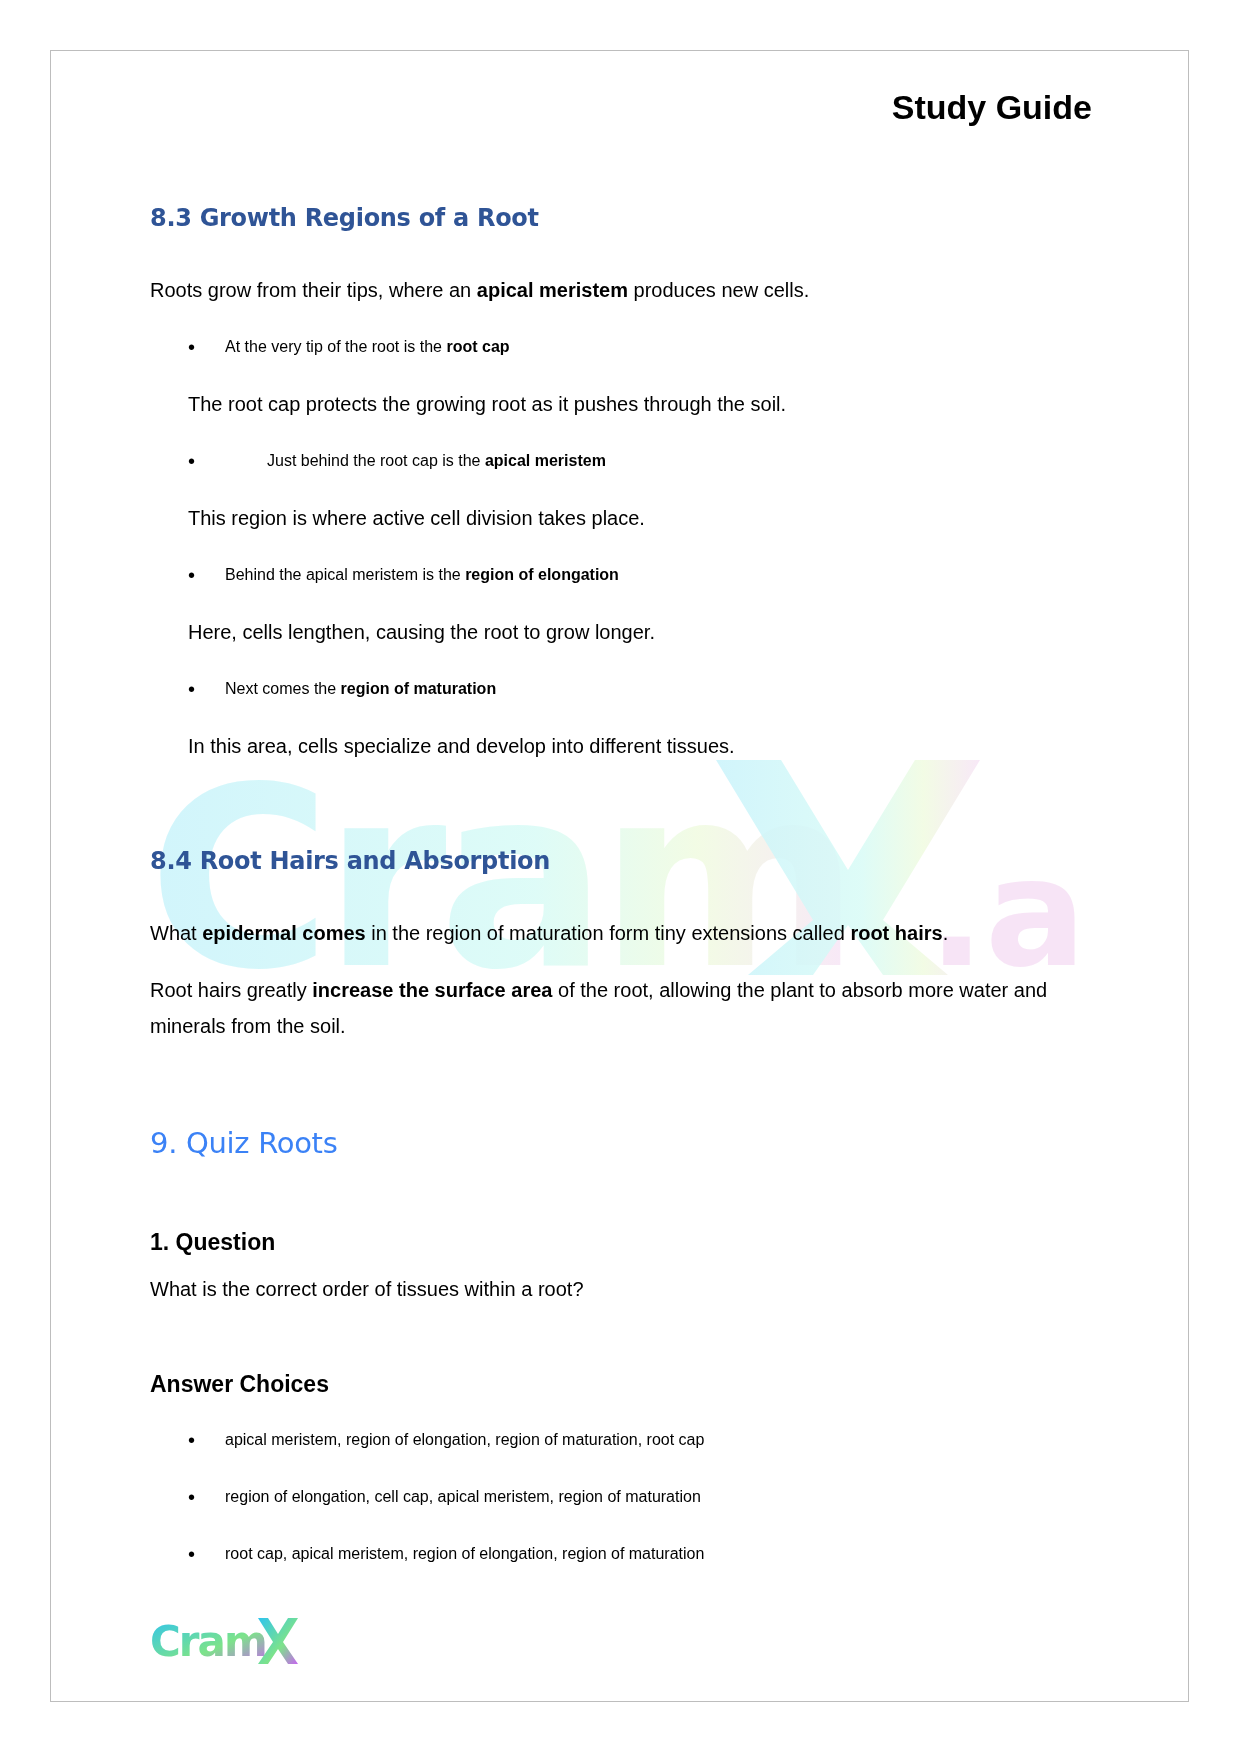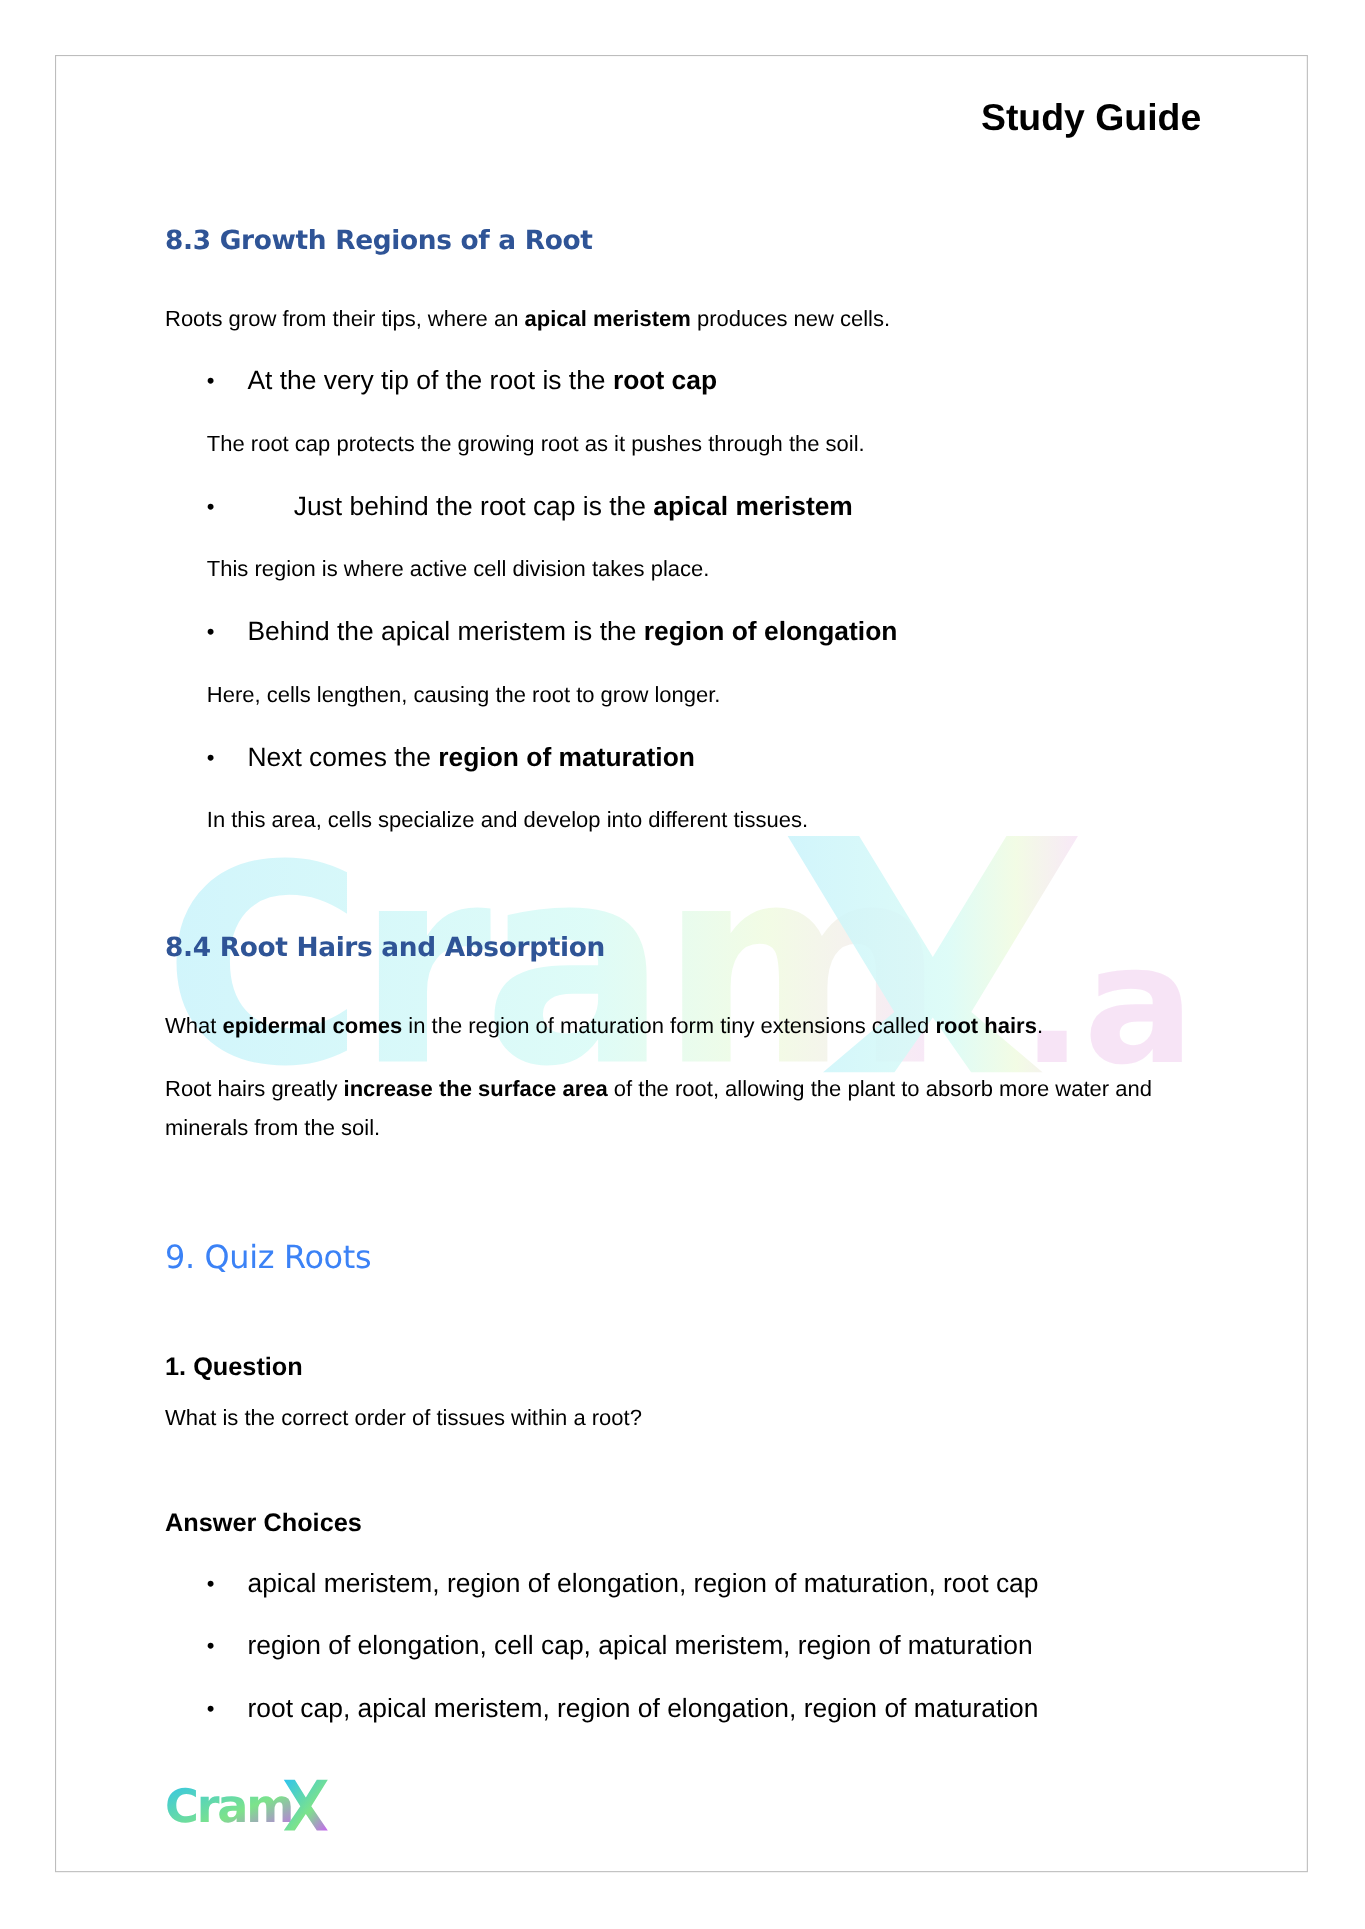--- a/index.html
+++ b/index.html
@@ -8,21 +8,21 @@
     .page-border { position: absolute; left: 50px; top: 50px; width: 1139px; height: 1652px;
                    border: 1.5px solid #bdbdbd; box-sizing: border-box; }
     .abs { position: absolute; white-space: nowrap; }
     .doc-title { right: 149px; top: 88px; font-size: 34px; font-weight: bold; }
     .h2 { left: 150px; font-family: "DejaVu Sans", sans-serif; color: #2f5496; font-weight: bold; font-size: 24px; letter-spacing: -0.3px; }
     .h1 { left: 150px; font-family: "DejaVu Sans", sans-serif; color: #3b82f6; font-size: 29px; letter-spacing: -0.3px; }
     .p { font-size: 20px; line-height: 24px; }
     .p.left { left: 150px; }
     .p.indent { left: 188px; }
     .bullet { left: 188px; font-size: 20px; line-height: 24px; }
-    .bullet-text { left: 225px; font-size: 24px; line-height: 24px; }
+    .bullet-text { left: 225px; font-size: 16px; line-height: 24px; }
     b { font-weight: bold; }
     .label-bold { left: 150px; font-size: 23px; font-weight: bold; }
     .watermark { position: absolute; left: 148px; top: 760px; width: 945px; height: 215px; pointer-events: none; }
     .logo { position: absolute; left: 150px; top: 1612px; }
   </style>
 </head>
 <body>
 
 <div class="page-border"></div>
 

